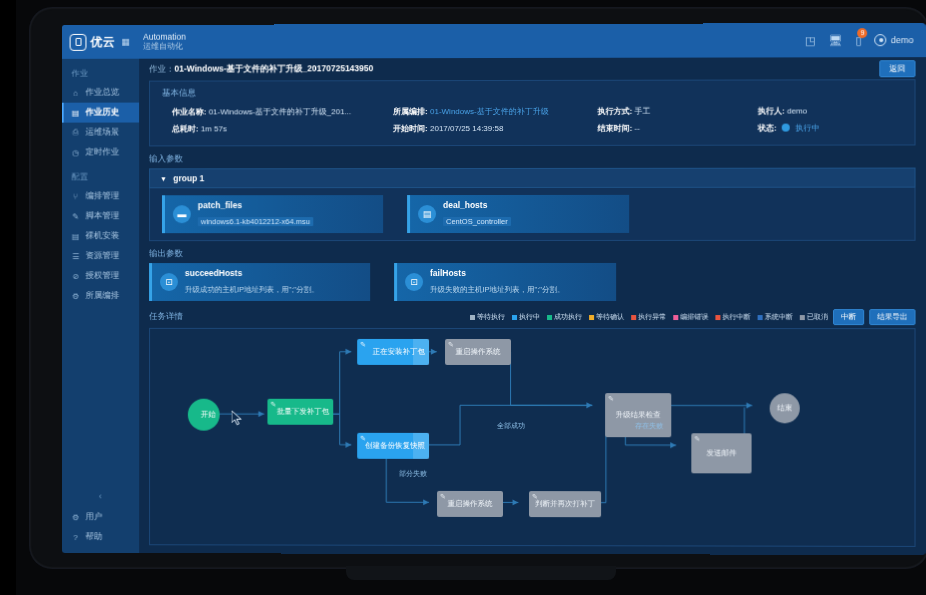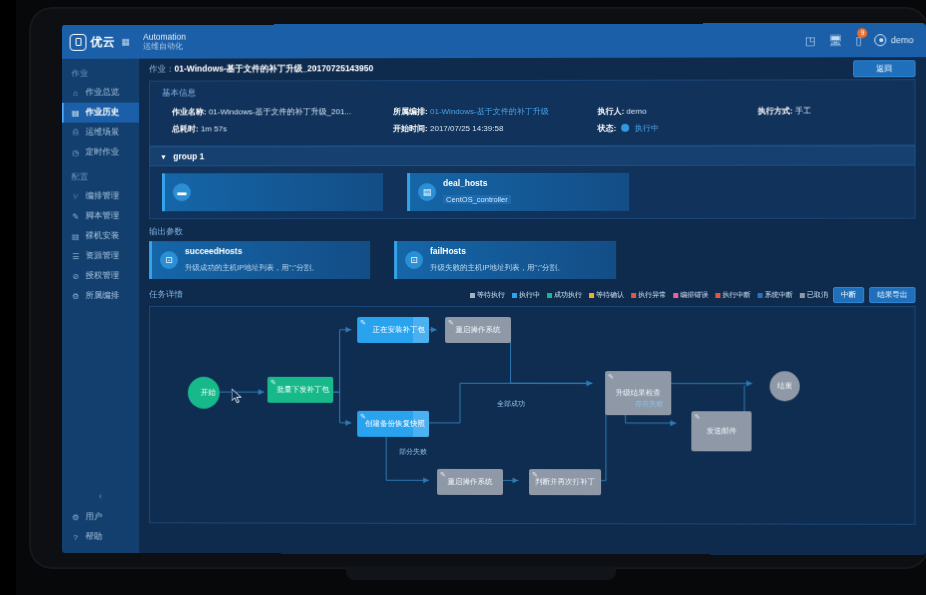--- a/index.html
+++ b/index.html
@@ -71,21 +71,21 @@
   .sd-bottom { position:absolute; bottom:6px; left:0; width:100%; }
   .sd-collapse { color:#6f9cc6; font-size:9px; text-align:center; padding:4px 0 6px 0;}
 
   
   .content { position:absolute; left:78px; top:34px; right:0; bottom:0; background:#0e2b4d; overflow:hidden;}
   .crumb-bar { height:22px; display:flex; align-items:center; padding:0 10px; position:relative;}
   .crumb { font-size:8.5px; color:#8fb7d9;}
   .crumb b { color:#ffffff; font-weight:bold; }
   .btn-return {
     position:absolute; right:10px; top:3px; background:#1f6fbb; color:#fff;
-    font-size:8px; padding:2px 22px; border-radius:2px; border:1px solid #2f84d0;
+    font-size:8px; padding:2px 9px; border-radius:2px; border:1px solid #2f84d0;
   }
 
   .panel { margin:0 10px; background:#11325a; border:1px solid #1b4677; }
   .sec-title { color:#7fb2e0; font-size:8.5px; padding:6px 0 2px 12px; }
   .info-grid { display:grid; grid-template-columns: 1.25fr 1.15fr 0.9fr 1fr; padding:2px 0 8px 0; }
   .info-cell { font-size:8px; color:#cfe2f4; padding:3px 0 3px 22px; white-space:nowrap; overflow:hidden;}
   .info-cell .k { color:#ffffff; font-weight:bold;}
   .info-cell .v { color:#d3e4f5;}
   .info-cell .v.link { color:#4aa3e8;}
   .status-dot { display:inline-block; width:8px;height:8px;border-radius:50%;background:#2f9ae0; vertical-align:-1px; margin:0 3px;}
@@ -234,51 +234,60 @@
           <div class="info-grid">
             <div class="info-cell">
               <span class="k">作业名称:</span>
               <span class="v">01-Windows-基于文件的补丁升级_201...</span>
             </div>
             <div class="info-cell">
               <span class="k">所属编排:</span>
               <span class="v link">01-Windows-基于文件的补丁升级</span>
             </div>
             <div class="info-cell">
+              <span class="k">执行方式:</span>
+              <span class="v">手工</span>
+            </div>
+            <div class="info-cell">
               <span class="k">执行人:</span>
               <span class="v">demo</span>
             </div>
             <div class="info-cell">
-              <span class="k">执行方式:</span>
-              <span class="v">手工</span>
-            </div>
-            <div class="info-cell">
               <span class="k">总耗时:</span>
               <span class="v">1m 57s</span>
             </div>
             <div class="info-cell">
               <span class="k">开始时间:</span>
               <span class="v">2017/07/25 14:39:58</span>
+            </div>
+            <div class="info-cell">
+              <span class="k">结束时间:</span>
+              <span class="v">--</span>
             </div>
             <div class="info-cell">
               <span class="k">状态:</span>
               <span class="status-dot"></span>
               <span class="status-txt">执行中</span>
             </div>
           </div>
         </div>
 
+        <div class="blk-label">输入参数</div>
         <div style="margin:0 10px;">
           <div class="group-bar">
             <span class="caret">▼</span>
             <span>group 1</span>
           </div>
           <div class="param-wrap">
             <div class="param-card">
               <span class="pc-ico">▬</span>
+              <span class="pc-body">
+                <span class="pc-name" style="display:block">patch_files</span>
+                <span class="pc-val">windows6.1-kb4012212-x64.msu</span>
+              </span>
             </div>
             <div class="param-card">
               <span class="pc-ico">▤</span>
               <span class="pc-body">
                 <span class="pc-name" style="display:block">deal_hosts</span>
                 <span class="pc-val">CentOS_controller</span>
               </span>
             </div>
           </div>
         </div>

